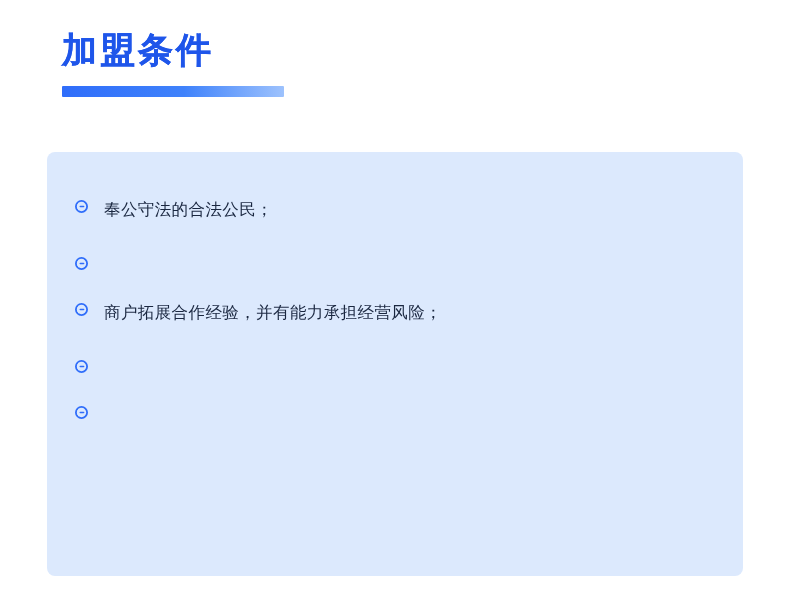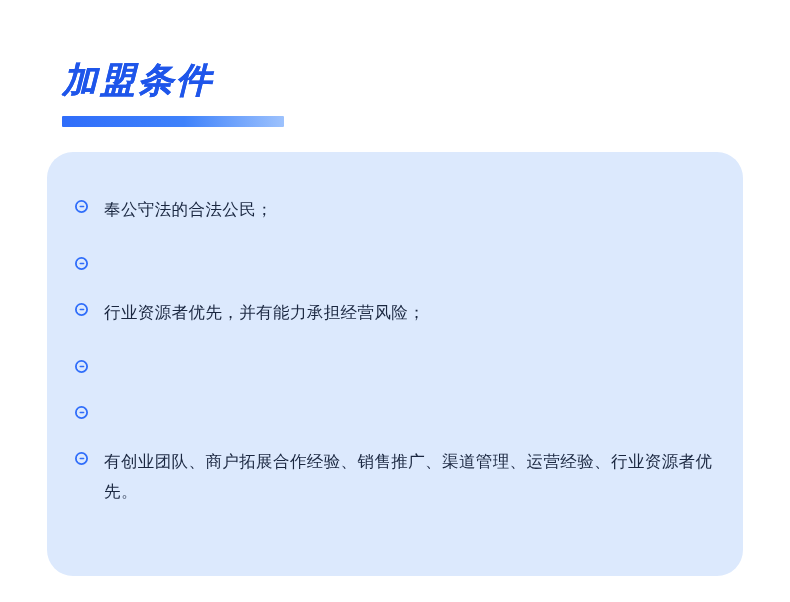--- a/index.html
+++ b/index.html
@@ -17,23 +17,22 @@
     position: relative;
     width: 790px;
     height: 602px;
     background: #ffffff;
   }
 
   
   .title-wrap {
     position: absolute;
     left: 62px;
-    top: 54px;
+    top: 24px;
     height: 52px;
-    font-style: italic;
   }
   .title-underline {
     position: absolute;
     left: 0px;
     top: 62px;
     width: 222px;
     height: 11px;
     background: linear-gradient(90deg, #2f6dfa 0%, #3f82fb 55%, #9dc2fd 100%);
     border-radius: 1px;
   }
@@ -49,21 +48,21 @@
   }
 
   
   .card {
     position: absolute;
     left: 47px;
     top: 152px;
     width: 696px;
     height: 424px;
     background: #dce9fd;
-    border-radius: 26px;
+    border-radius: 8px;
   }
 
   .list {
     position: absolute;
     left: 28px;
     top: 42px;
     right: 24px;
   }
 
   .item {
@@ -131,21 +130,21 @@
       </div>
 
       <div class="item">
         <span class="bullet">
           <svg width="13" height="13" viewBox="0 0 13 13">
             <circle cx="6.5" cy="6.5" r="5.6" fill="none" stroke="#2f6dfa" stroke-width="1.8"></circle>
             <path d="M4.6 3.3 A5.2 5.2 0 0 0 4.6 9.7" fill="none" stroke="#dce9fd" stroke-width="2.4"></path>
             <path d="M5.3 6.5 L8.6 6.5" stroke="#2f6dfa" stroke-width="1.6" stroke-linecap="round"></path>
           </svg>
         </span>
-        <span class="item-text">行业资源者优先，并有能力承担经营风险；</span>
+        <span class="item-text">商户拓展合作经验，并有能力承担经营风险；</span>
       </div>
 
       <div class="item">
         <span class="bullet">
           <svg width="13" height="13" viewBox="0 0 13 13">
             <circle cx="6.5" cy="6.5" r="5.6" fill="none" stroke="#2f6dfa" stroke-width="1.8"></circle>
             <path d="M4.6 3.3 A5.2 5.2 0 0 0 4.6 9.7" fill="none" stroke="#dce9fd" stroke-width="2.4"></path>
             <path d="M5.3 6.5 L8.6 6.5" stroke="#2f6dfa" stroke-width="1.6" stroke-linecap="round"></path>
           </svg>
         </span>
@@ -154,27 +153,17 @@
       <div class="item">
         <span class="bullet">
           <svg width="13" height="13" viewBox="0 0 13 13">
             <circle cx="6.5" cy="6.5" r="5.6" fill="none" stroke="#2f6dfa" stroke-width="1.8"></circle>
             <path d="M4.6 3.3 A5.2 5.2 0 0 0 4.6 9.7" fill="none" stroke="#dce9fd" stroke-width="2.4"></path>
             <path d="M5.3 6.5 L8.6 6.5" stroke="#2f6dfa" stroke-width="1.6" stroke-linecap="round"></path>
           </svg>
         </span>
       </div>
 
-      <div class="item">
-        <span class="bullet">
-          <svg width="13" height="13" viewBox="0 0 13 13">
-            <circle cx="6.5" cy="6.5" r="5.6" fill="none" stroke="#2f6dfa" stroke-width="1.8"></circle>
-            <path d="M4.6 3.3 A5.2 5.2 0 0 0 4.6 9.7" fill="none" stroke="#dce9fd" stroke-width="2.4"></path>
-            <path d="M5.3 6.5 L8.6 6.5" stroke="#2f6dfa" stroke-width="1.6" stroke-linecap="round"></path>
-          </svg>
-        </span>
-        <span class="item-text">有创业团队、商户拓展合作经验、销售推广、渠道管理、运营经验、行业资源者优先。</span>
-      </div>
 
     </div>
   </div>
 
 </div>
 
 </body></html>

